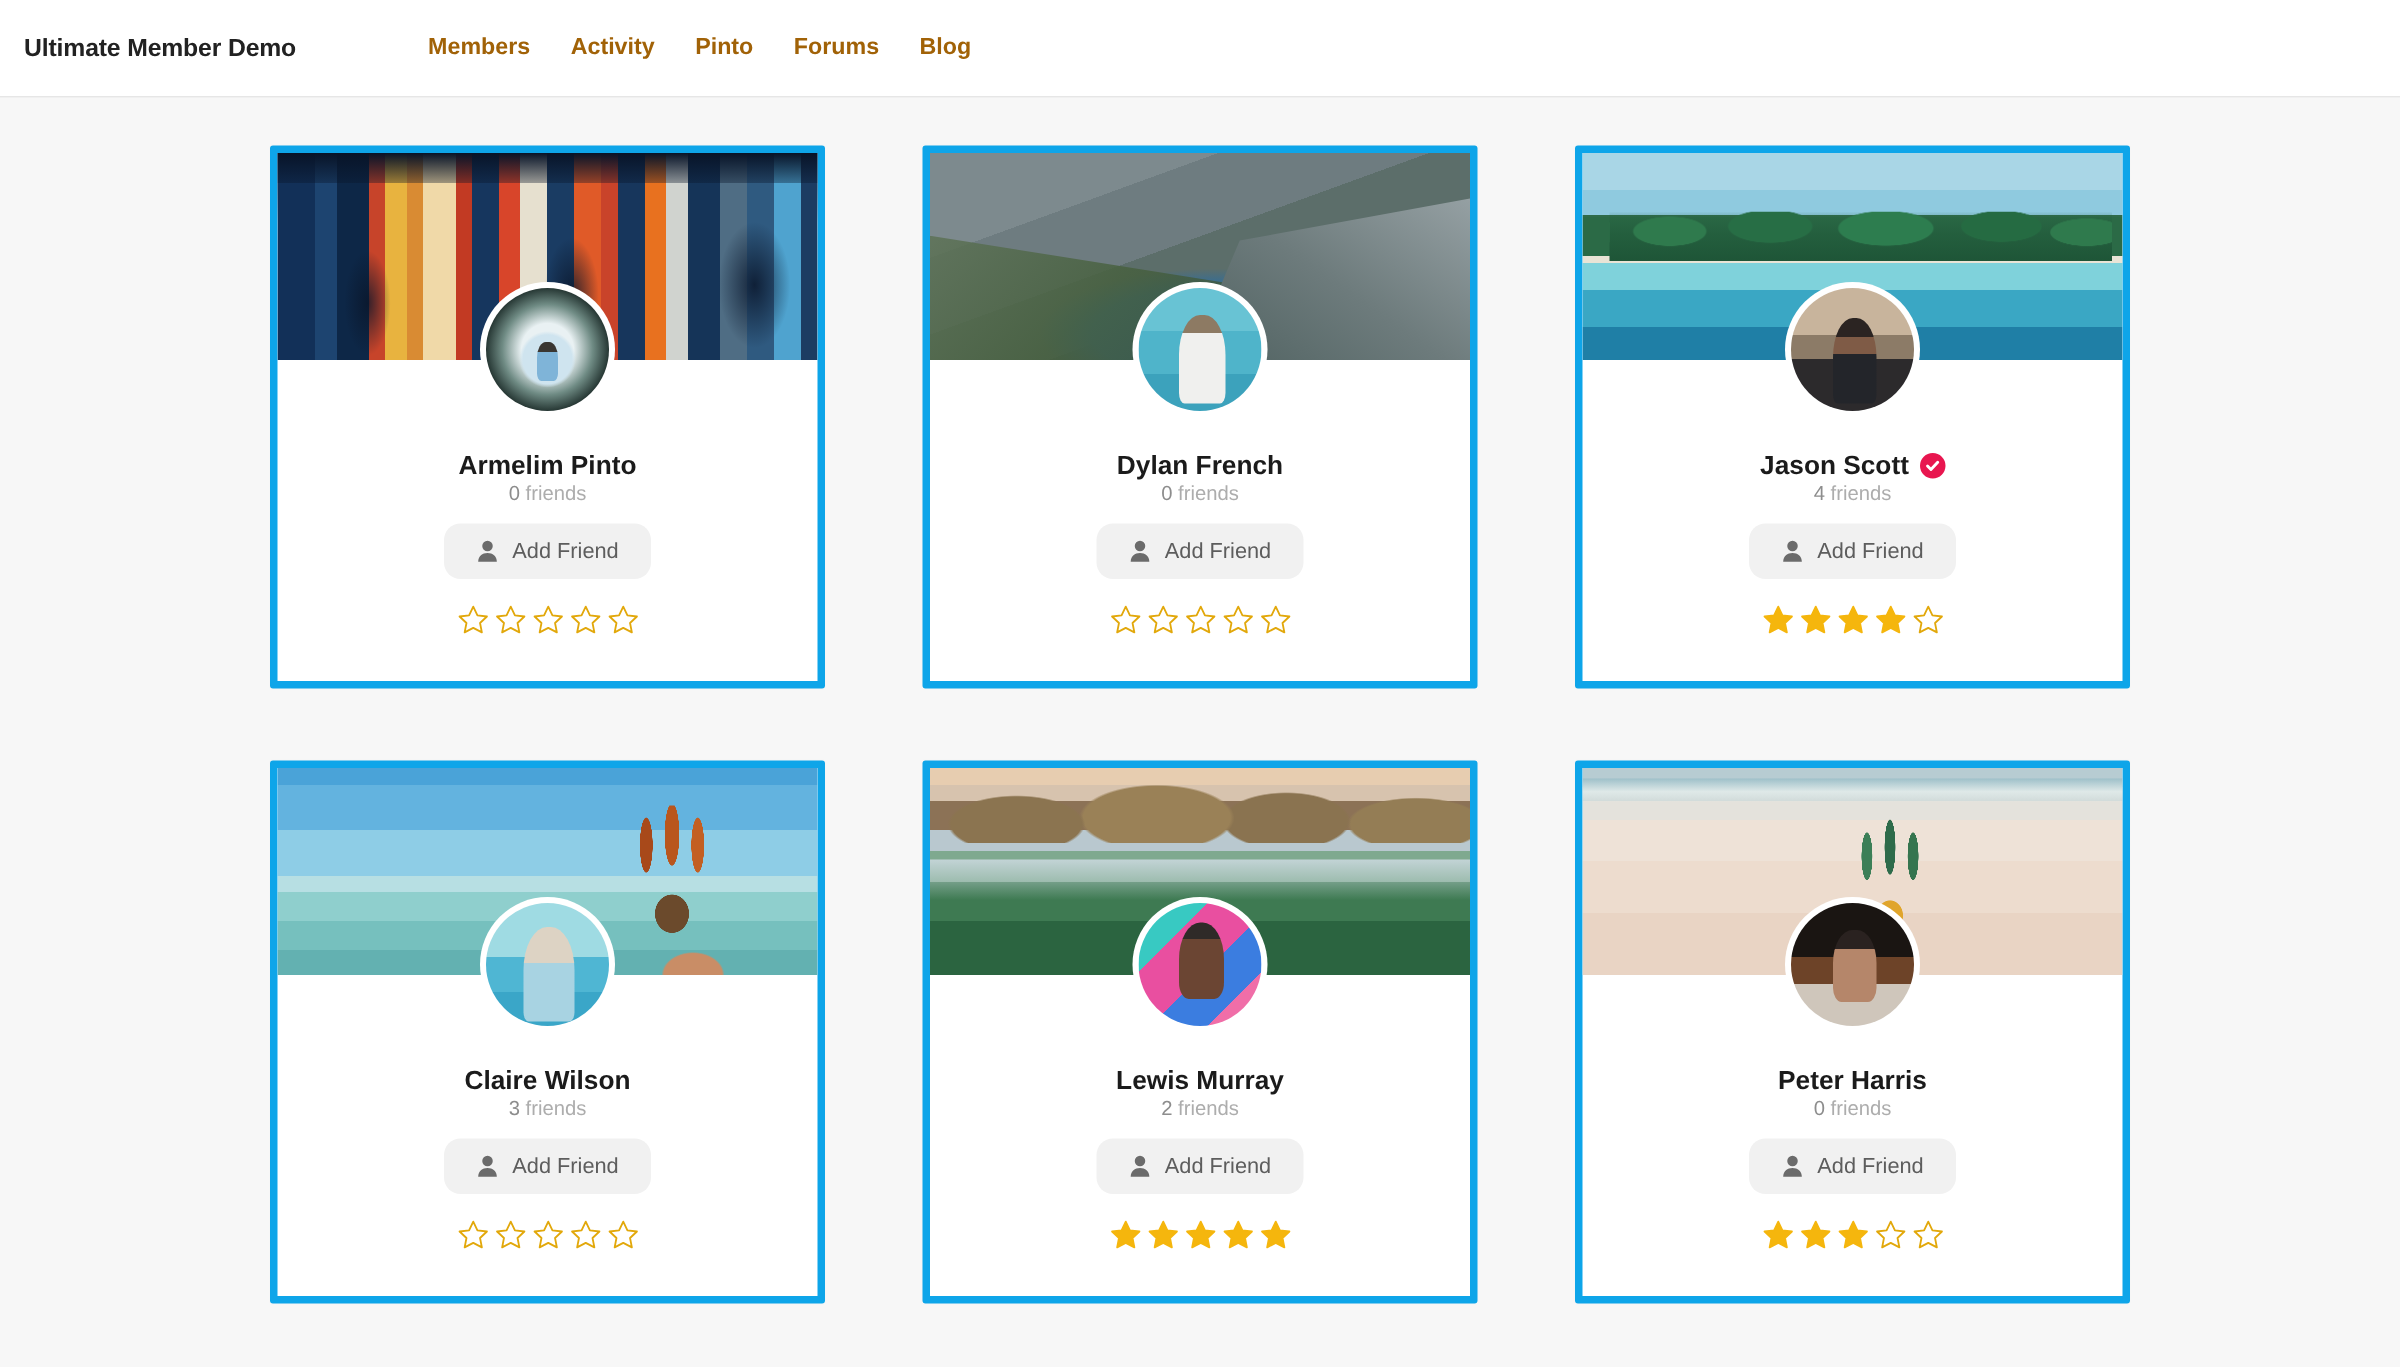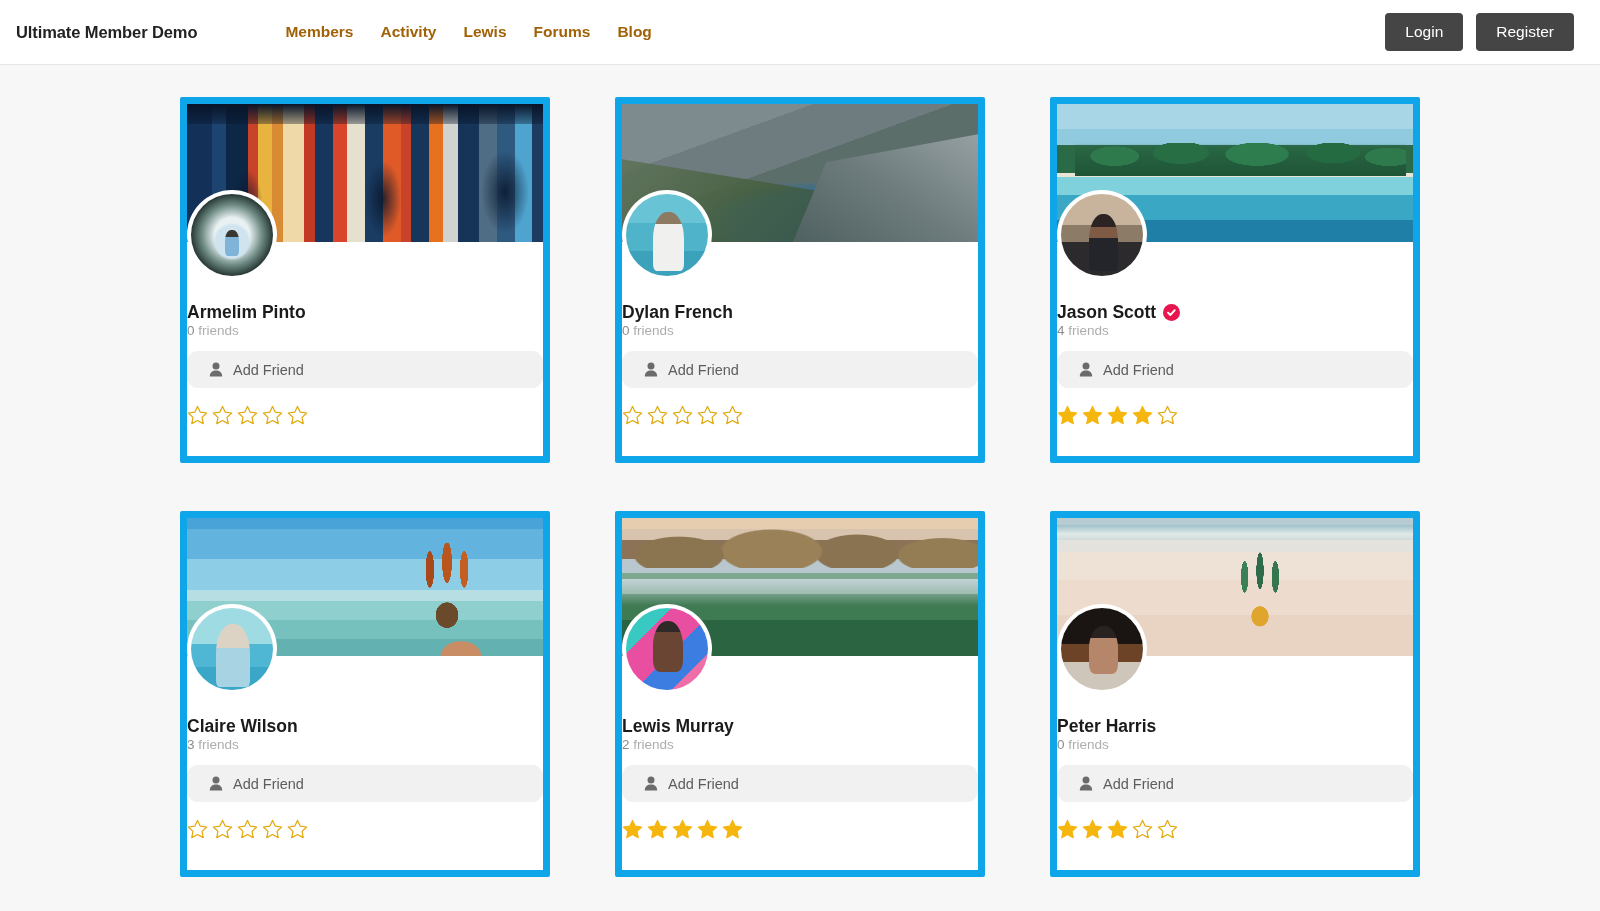--- a/index.html
+++ b/index.html
@@ -65,25 +65,26 @@
     display: grid;
     grid-template-columns: repeat(3, 370px);
     column-gap: 65px;
     row-gap: 48px;
     padding: 32px 0 0 0;
     justify-content: center;
   }
 
   .member-card {
     background: #ffffff;
-    border: 7px solid #0ea5e9;
+    border: 5px solid #0ea5e9;
     border-radius: 2px;
     width: 370px;
     display: flex;
     flex-direction: column;
+    align-items: center;
     position: relative;
     box-shadow: 0 0 2px rgba(0,0,0,0.02);
   }
 
   .cover {
     width: 100%;
     height: 138px;
     position: relative;
     overflow: hidden;
   }
@@ -348,28 +349,24 @@
   }
 </style>
 </head>
 <body>
 
 <header class="site-header">
   <div class="brand">Ultimate Member Demo</div>
   <nav class="main-nav">
       <a class="nav-link">Members</a>
       <a class="nav-link">Activity</a>
-      <a class="nav-link">Lewis</a>
+      <a class="nav-link">Pinto</a>
       <a class="nav-link">Forums</a>
       <a class="nav-link">Blog</a>
     </nav>
-  <div class="header-actions">
-    <button class="hdr-btn">Login</button>
-    <button class="hdr-btn">Register</button>
-  </div>
 </header>
 
 <main class="members-grid">
     <article class="member-card">
       <div class="cover">
         <div class="cover-art art-bazaar"></div>
       </div>
       <div class="avatar-wrap">
         <div class="avatar">
           <div class="avatar-art av-armelim"></div>

